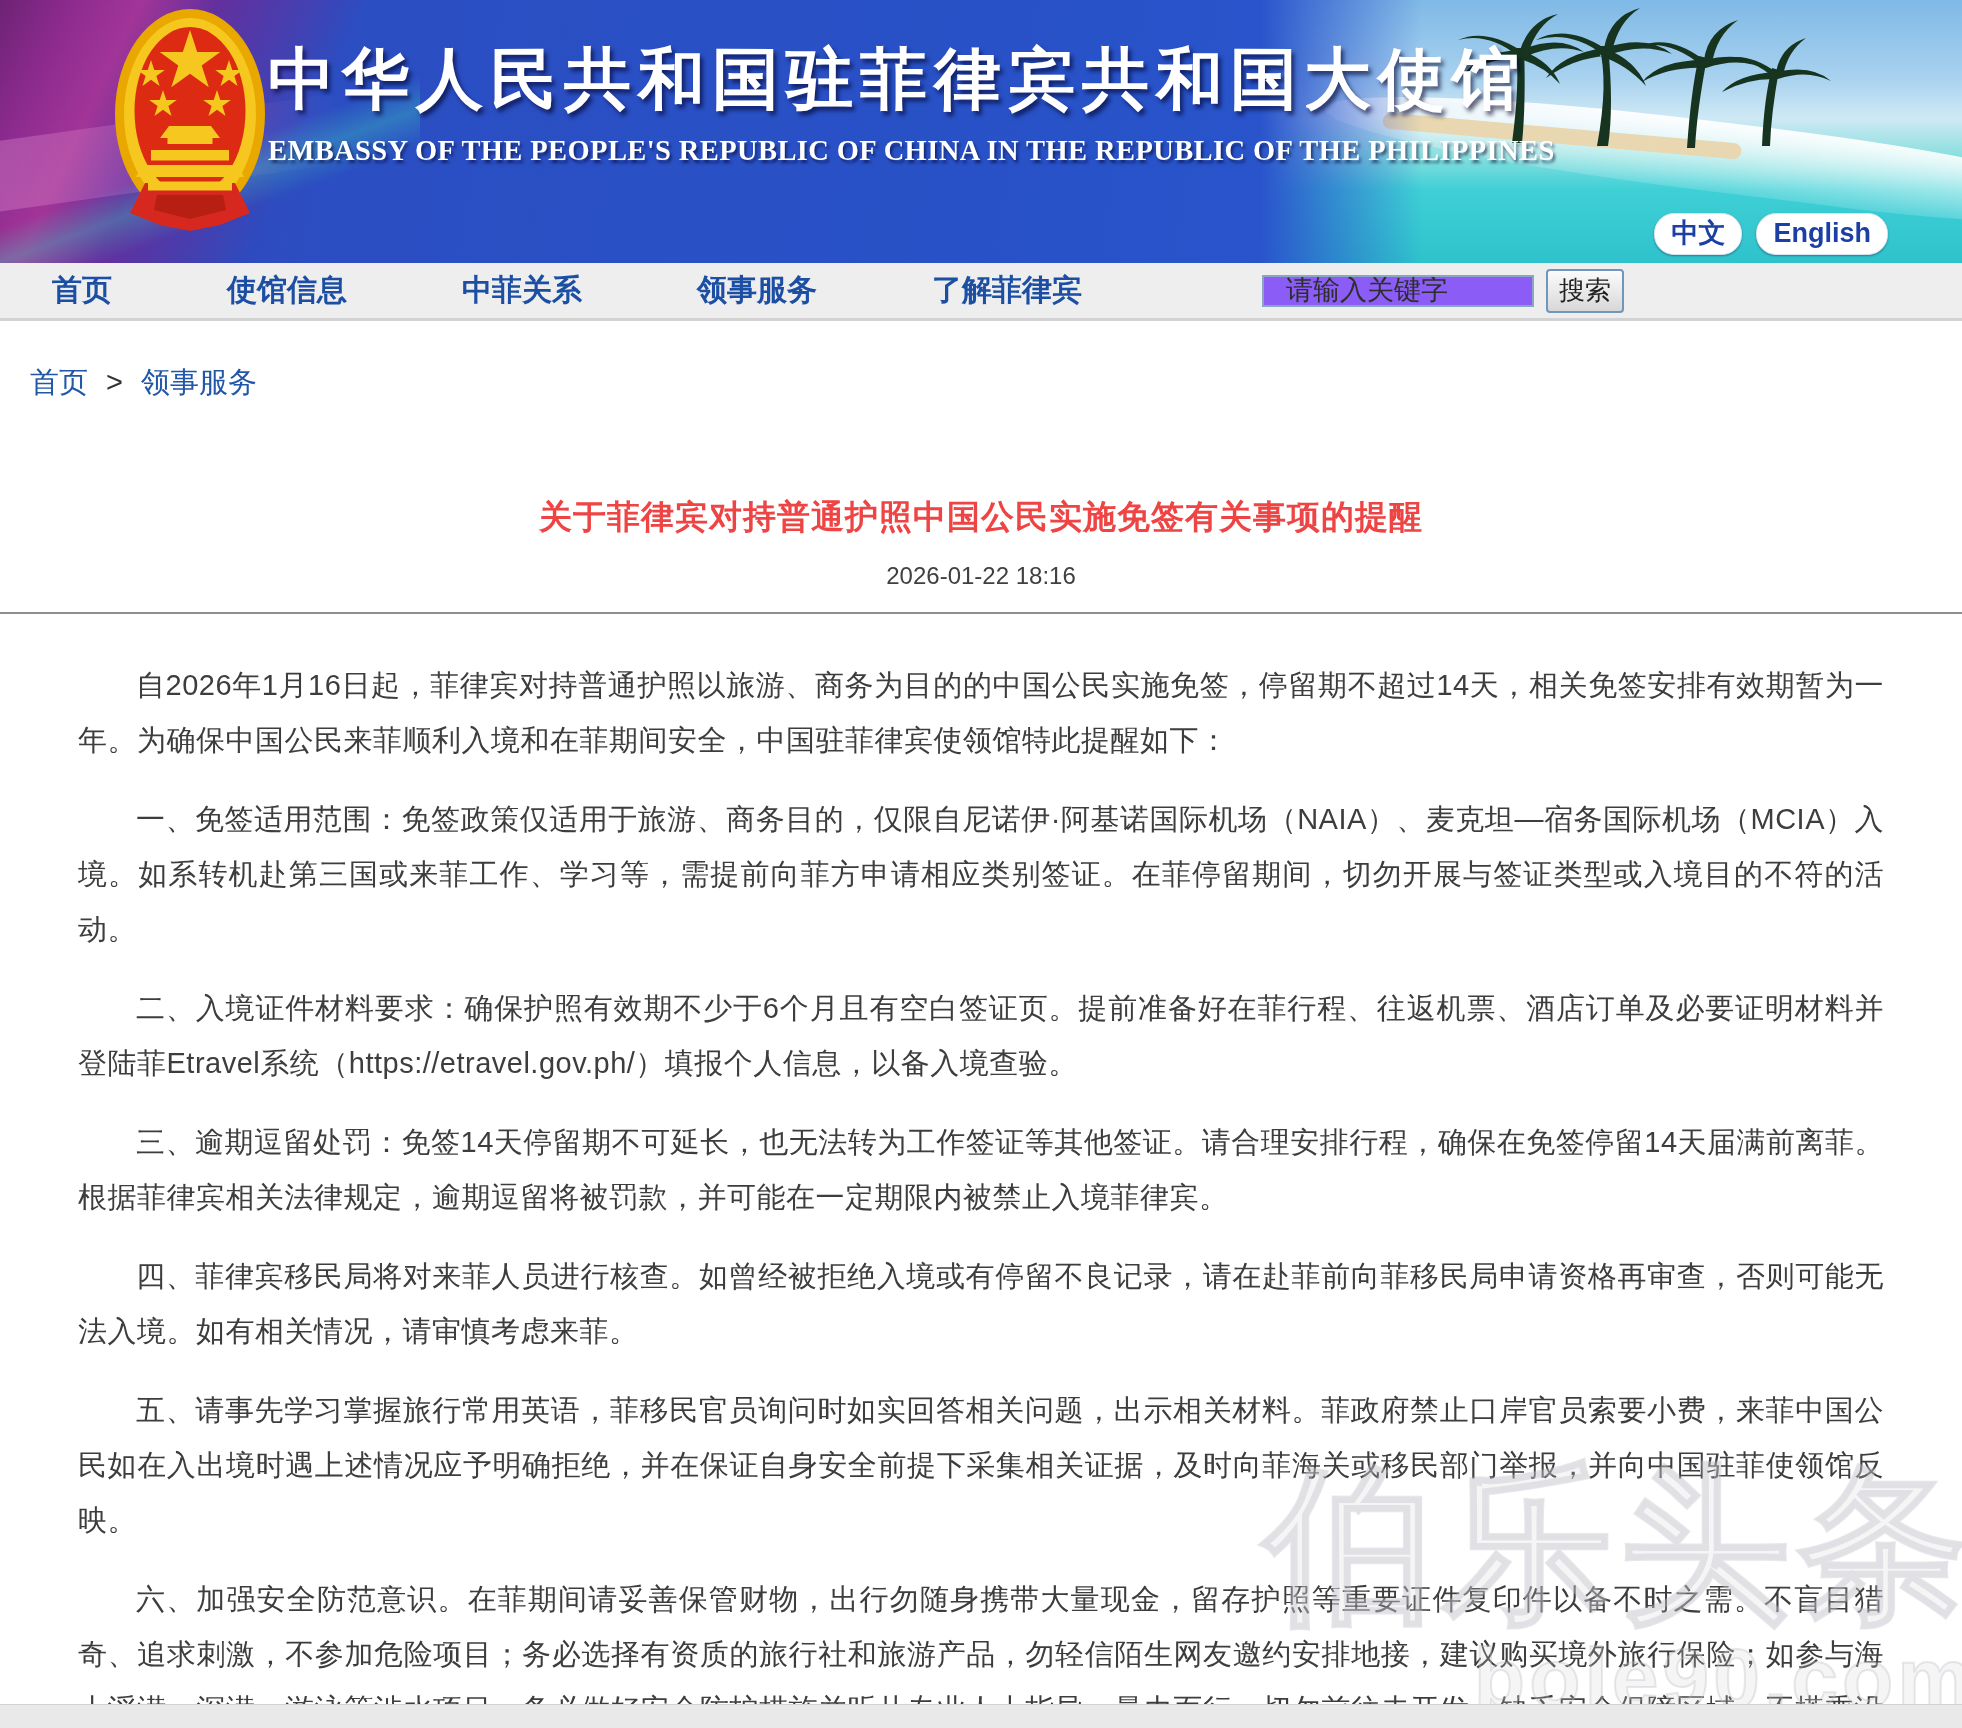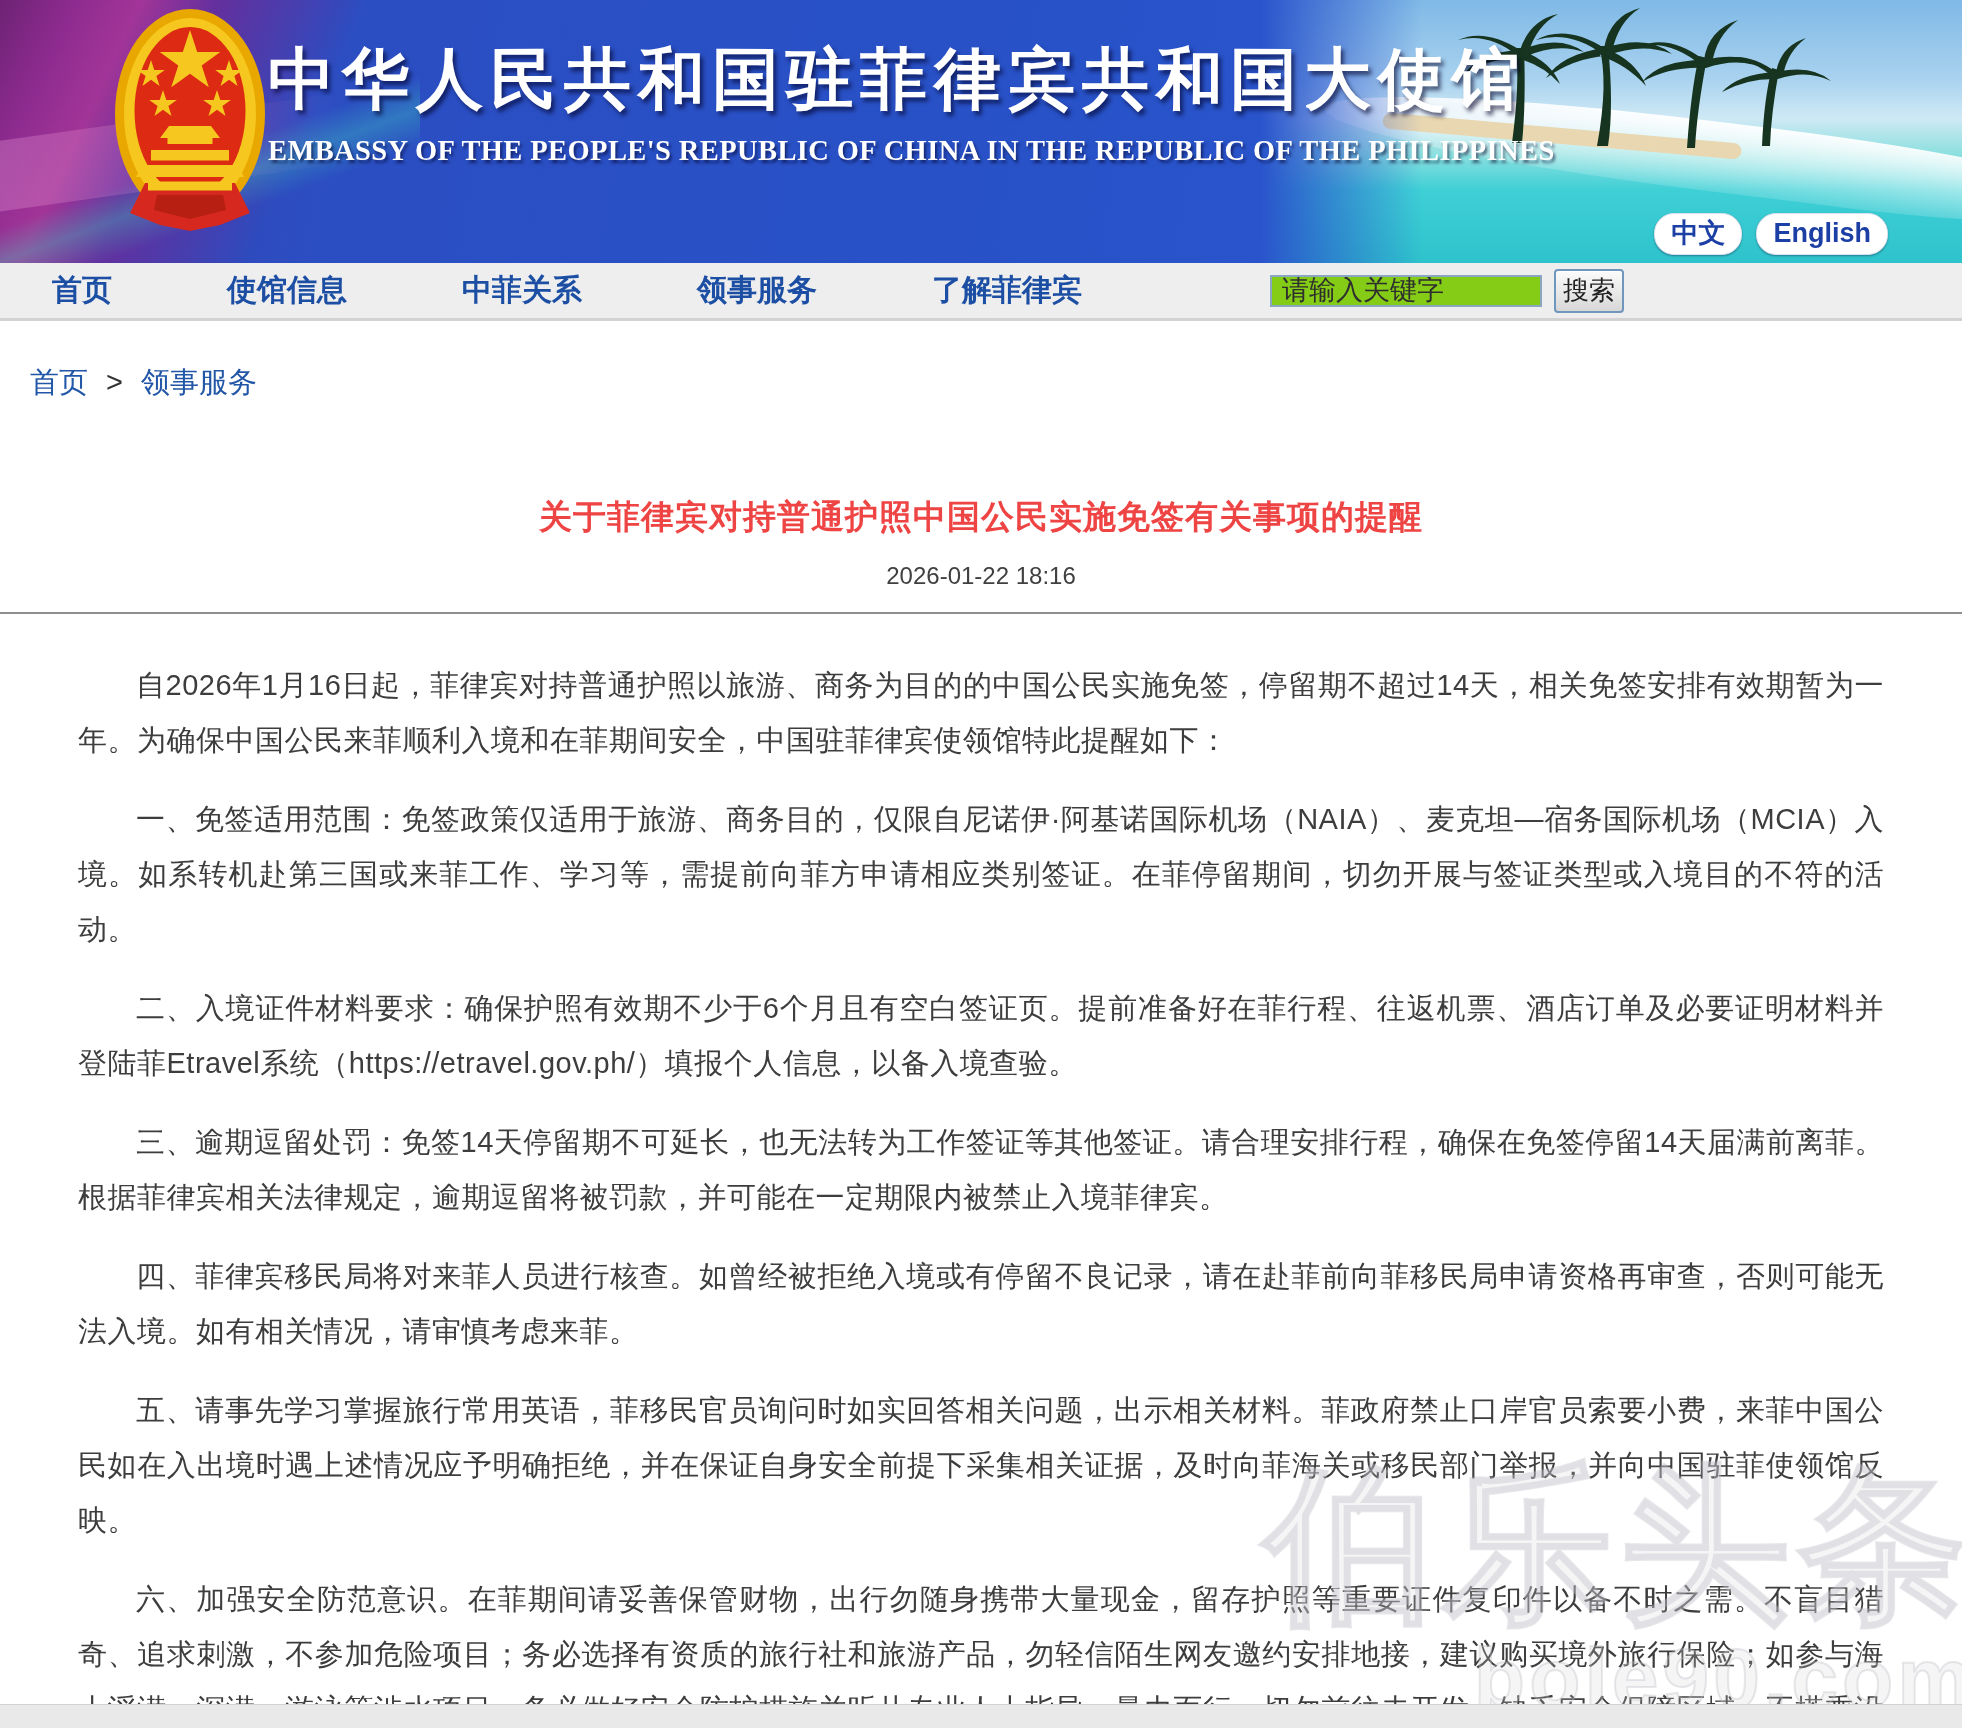--- a/index.html
+++ b/index.html
@@ -78,27 +78,27 @@
     display: flex; align-items: center;
     height: 58px; background: #eeeeee; border-bottom: 3px solid #d2d2d2;
     padding-left: 52px;
   }
   .nav-item {
     color: #1c4fa4; font-weight: bold; font-size: 30px; white-space: nowrap;
     margin-right: 115px; cursor: pointer;
   }
   .search-group { margin-left: auto; margin-right: 338px; display: flex; align-items: center; }
   .search-input {
-    width: 272px; height: 32px; border: 2px solid #8aa6c0; background: #84cc16;
-    font-size: 27px; padding: 0 10px; color: #222222;
+    width: 272px; height: 32px; border: 2px solid #8aa6c0; background: #8b5cf6;
+    font-size: 27px; padding: 0 22px; color: #222222;
     font-family: "Liberation Sans", sans-serif;
   }
   .search-input::placeholder { color: #2e2e2e; opacity: 1; }
   .search-btn {
-    margin-left: 12px; height: 44px; width: 70px;
+    margin-left: 12px; height: 44px; width: 78px;
     font-size: 26px; color: #222222; font-family: "Liberation Sans", sans-serif;
     background: linear-gradient(180deg, #fbfbfb 0%, #e8e8e8 55%, #d7d7d7 100%);
     border: 2px solid #6f96bd; border-radius: 4px; cursor: pointer;
     box-shadow: inset 0 1px 0 #ffffff;
   }
 
   
   .breadcrumb { margin: 42px 0 0 30px; font-size: 29px; }
   .crumb-link { color: #2257a8; cursor: pointer; text-decoration: none; }
   .crumb-sep { color: #333333; margin: 0 10px; }

